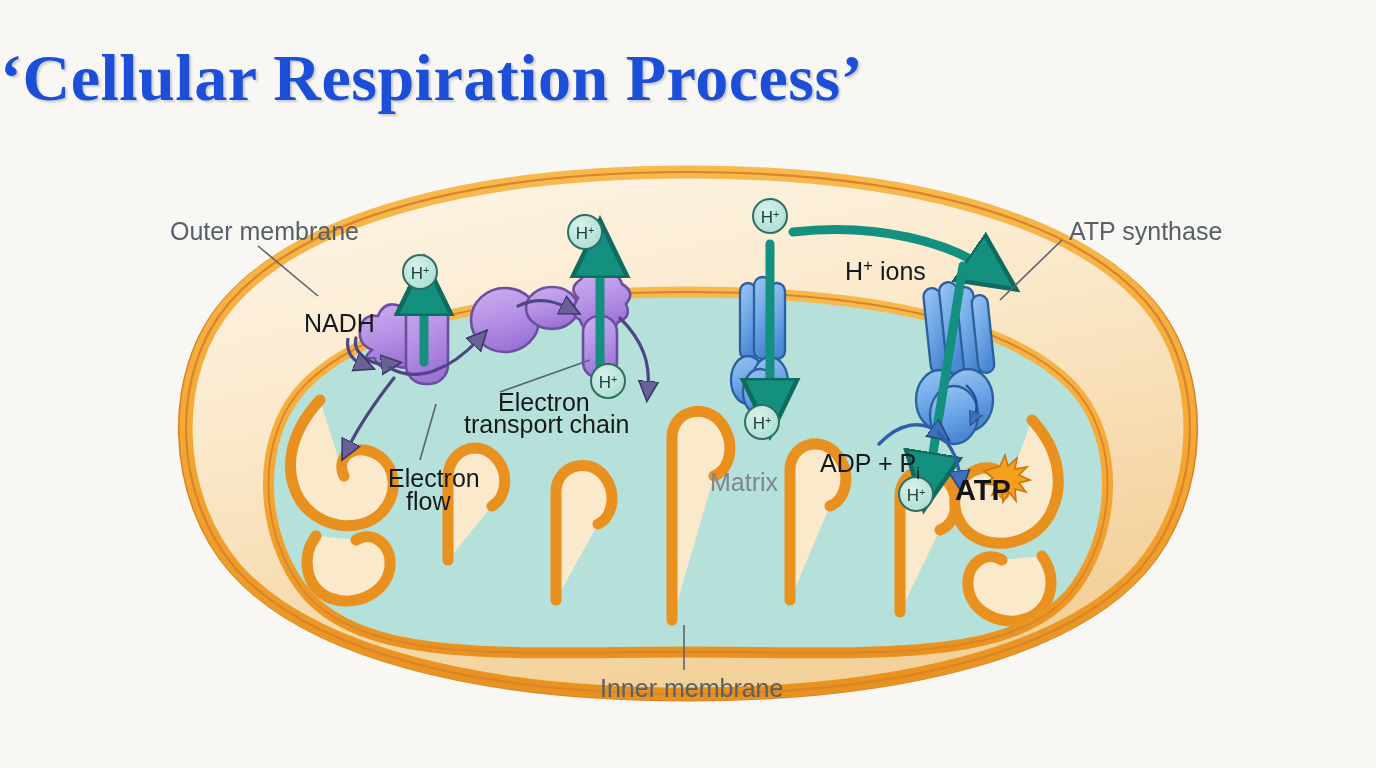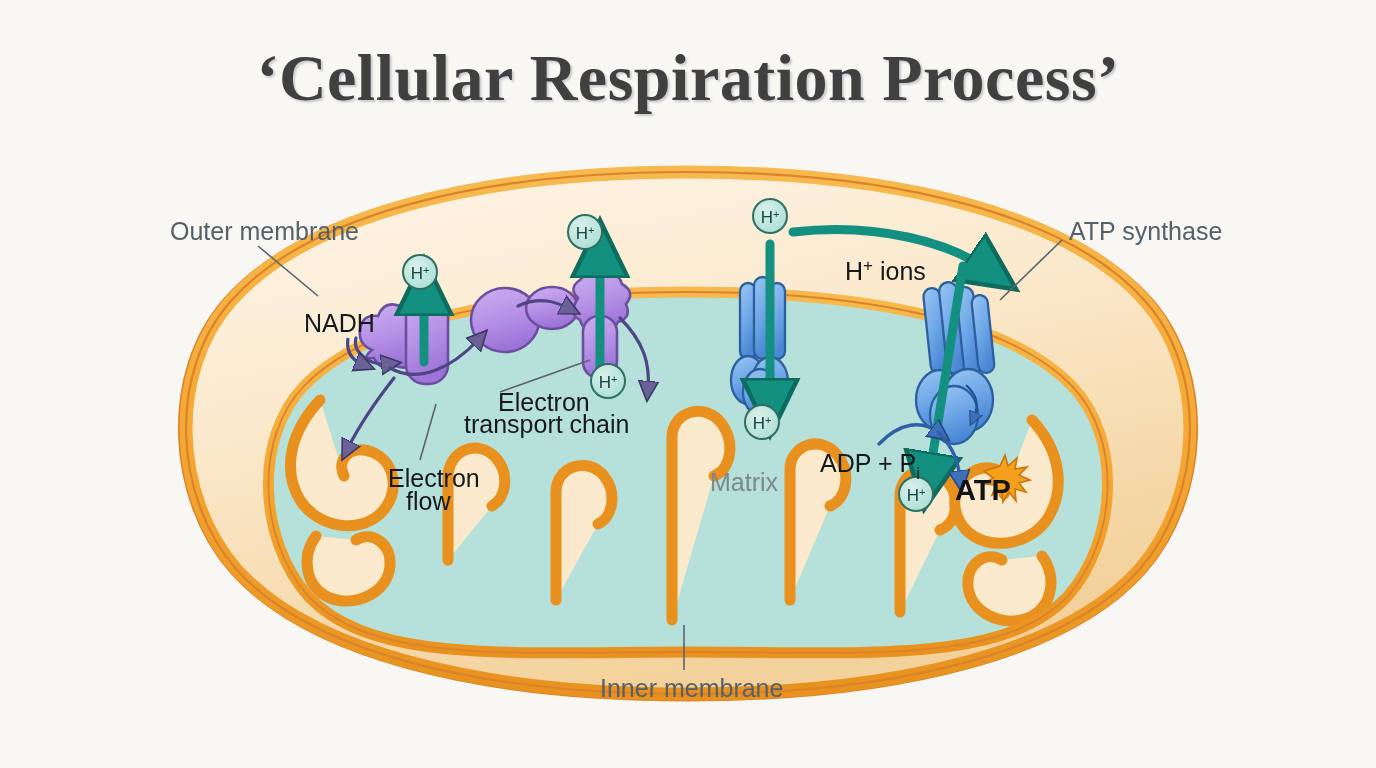--- a/index.html
+++ b/index.html
@@ -6,26 +6,26 @@
   html,body{margin:0;padding:0;}
   body{
     width:1376px;height:768px;overflow:hidden;
     background:#f8f7f3;
     font-family:"Liberation Sans", sans-serif;
     position:relative;
   }
   #stage{position:absolute;inset:0;width:1376px;height:768px;}
   .title{
     position:absolute;left:0;top:40px;width:100%;
-    text-align:center;
+    text-align:left;
     font-family:"Liberation Serif", serif;
     font-weight:bold;
     font-size:66px;
     letter-spacing:0.5px;
-    color:#404040;
+    color:#1d4ed8;
     text-shadow:2px 2px 2px rgba(120,125,140,.35);
     white-space:nowrap;
   }
   svg{position:absolute;left:0;top:0;}
   .lbl{font-family:"Liberation Sans", sans-serif;}
   .lbl-gray{fill:#566068;font-size:25px;}
   .lbl-black{fill:#16181c;font-size:25px;}
   .lbl-matrix{fill:#7d878c;font-size:25px;}
   .lbl-atp{fill:#111316;font-size:29px;font-weight:bold;}
   .hplus{font-size:17px;fill:#18453f;font-family:"Liberation Sans", sans-serif;}

